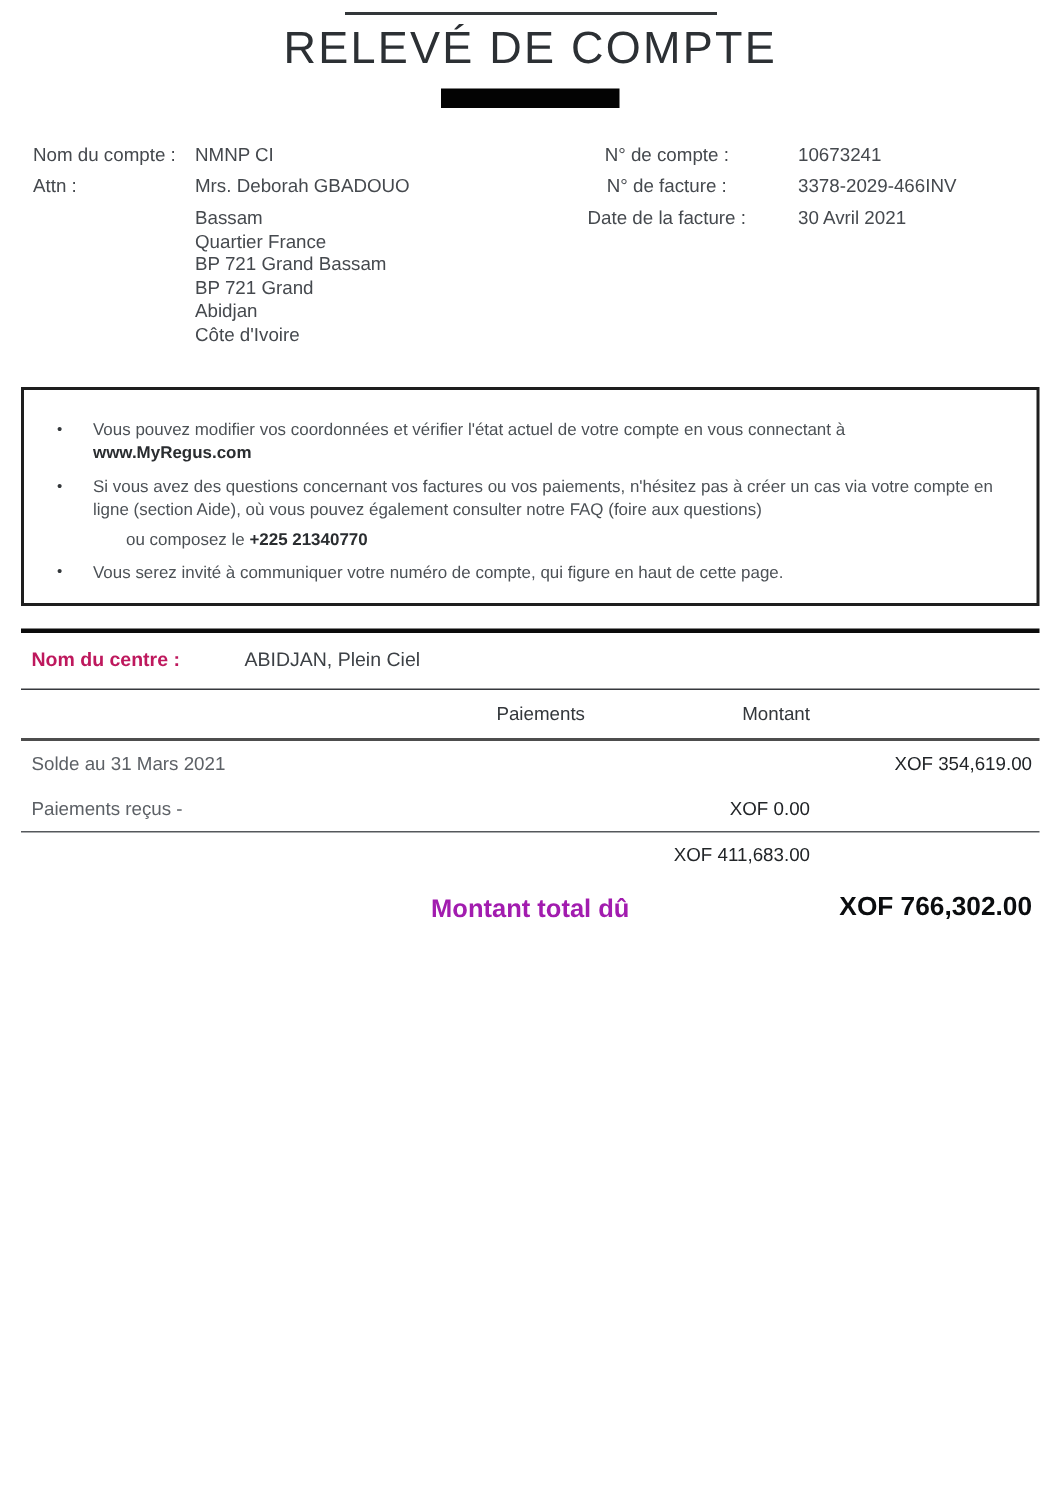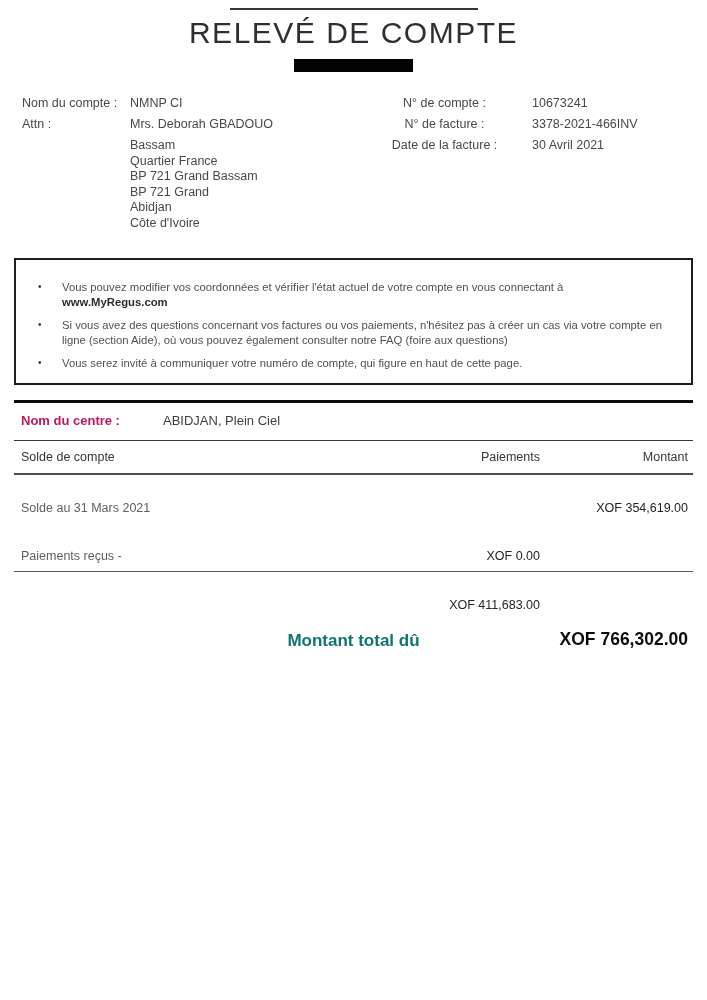--- a/index.html
+++ b/index.html
@@ -55,25 +55,25 @@
   .thin-rule { margin:3px 14px 0; border-top:1.5px solid #36393d; }
 
   
   .tbl { margin:0 14px; font-size:12.5px; }
   .trow { display:grid; grid-template-columns:1fr 150px 148px; padding:8px 5px 8px 7px; align-items:baseline; }
   .trow .c2, .trow .c3 { text-align:right; }
   .thead { color:#33373b; padding-top:9px; padding-bottom:9px; }
   .mid-dark-rule { height:2.5px; background:#4d4d4d; }
   .mid-gray-rule { border-top:1.5px solid #55585c; }
   .desc { color:#5d6166; }
-  .amt { color:#222528;margin-top:18px; }
+  .amt { color:#222528; }
   .total-row { position:relative; margin:0 14px; padding:9px 5px 0 0; height:34px; }
   .total-label {
     position:absolute; left:50%; top:11px; transform:translateX(-50%);
-    font-weight:700; font-size:17px; color:#0f766e; white-space:nowrap;
+    font-weight:700; font-size:17px; color:#a21caf; white-space:nowrap;
   }
   .total-amt { text-align:right; font-weight:700; font-size:17.5px; color:#0b0d0f; }
 </style>
 </head>
 <body>
 
 <div class="page">
 
   <div class="top-rule"></div>
   <div class="doc-title">RELEVÉ DE COMPTE</div>
@@ -98,54 +98,56 @@
         <div>Côte d'Ivoire</div>
       </div>
     </div>
     <div class="info-right">
       <div class="info-row">
         <span class="lbl">N° de compte :</span>
         <span class="val">10673241</span>
       </div>
       <div class="info-row">
         <span class="lbl">N° de facture :</span>
-        <span class="val">3378-2021-466INV</span>
+        <span class="val">3378-2029-466INV</span>
       </div>
       <div class="info-row">
         <span class="lbl">Date de la facture :</span>
         <span class="val">30 Avril 2021</span>
       </div>
     </div>
   </div>
 
   <div class="info-box">
     <div class="bullet">
       <span class="dot">•</span>
       <span class="txt"><span>Vous pouvez modifier vos coordonnées et vérifier l'état actuel de votre compte en vous connectant à </span><span class="b">www.MyRegus.com</span></span>
     </div>
     <div class="bullet">
       <span class="dot">•</span>
       <span class="txt">Si vous avez des questions concernant vos factures ou vos paiements, n'hésitez pas à créer un cas via votre compte en ligne (section Aide), où vous pouvez également consulter notre FAQ (foire aux questions)</span>
     </div>
+    <div class="phone-line">
+      <span>ou composez le </span><span class="b">+225 21340770</span>
+    </div>
     <div class="bullet">
       <span class="dot">•</span>
       <span class="txt">Vous serez invité à communiquer votre numéro de compte, qui figure en haut de cette page.</span>
     </div>
   </div>
 
   <div class="heavy-rule"></div>
   <div class="centre-row">
     <span class="lbl">Nom du centre :</span>
     <span class="val">ABIDJAN, Plein Ciel</span>
   </div>
   <div class="thin-rule"></div>
 
   <div class="tbl">
     <div class="trow thead">
-      <span class="c1">Solde de compte</span>
       <span class="c2">Paiements</span>
       <span class="c3">Montant</span>
     </div>
     <div class="mid-dark-rule"></div>
 
     <div class="trow">
       <span class="c1 desc">Solde au 31 Mars 2021</span>
       <span class="c2"></span>
       <span class="c3 amt">XOF 354,619.00</span>
     </div>

